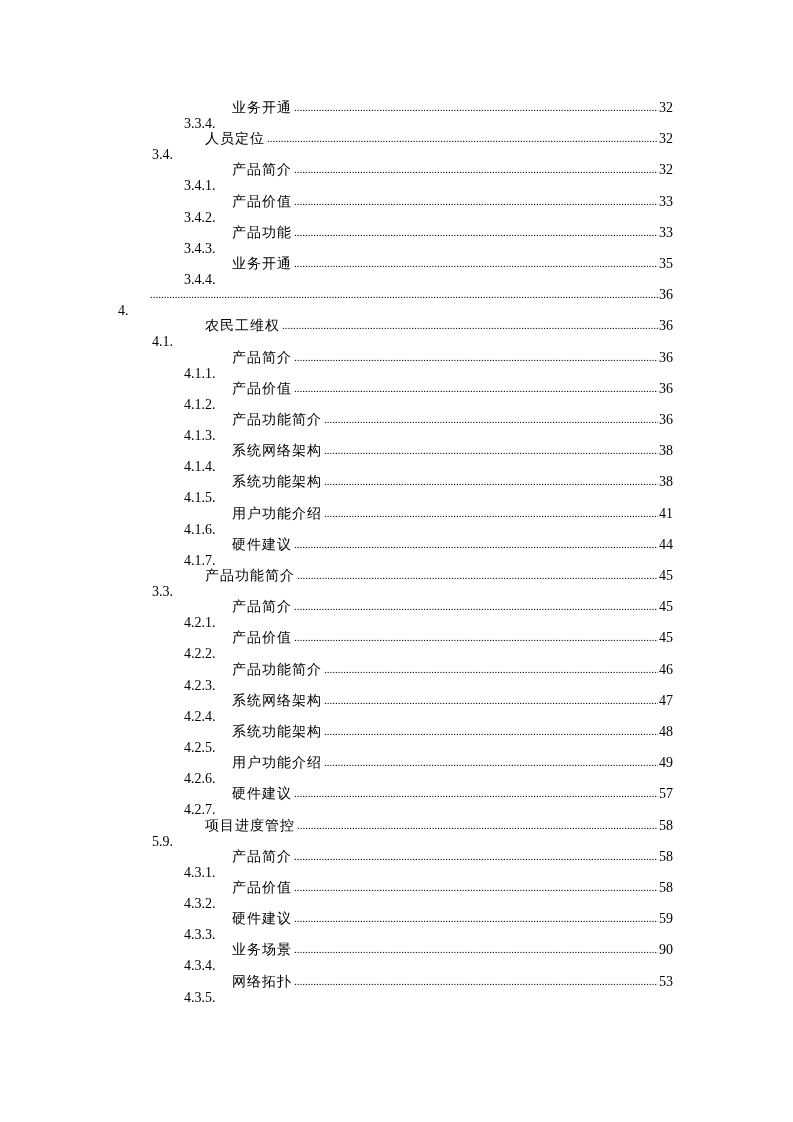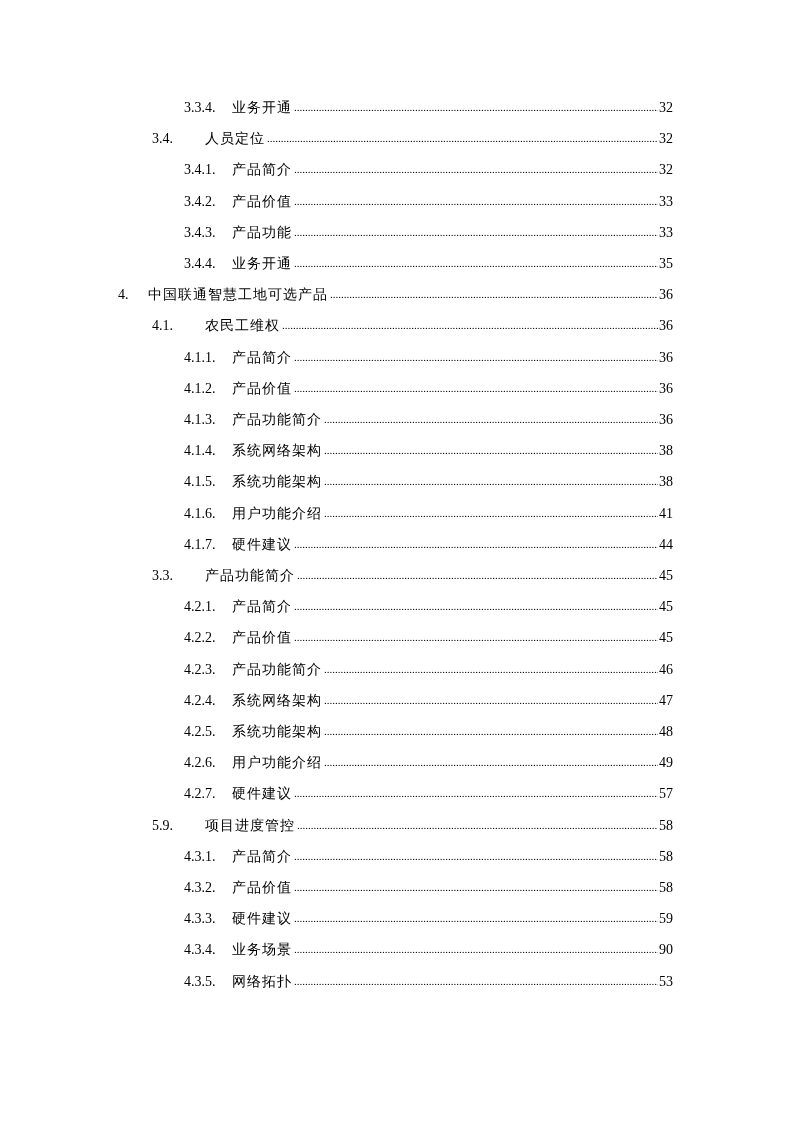--- a/index.html
+++ b/index.html
@@ -24,21 +24,21 @@
   .toc-row {
     position: absolute;
     left: 0;
     height: 22px;
     width: 793px;
     font-size: 14px;
     line-height: 22px;
   }
   .toc-num {
     position: absolute;
-    top: 0;
+    top: 16px;
     white-space: nowrap;
   }
   .toc-line {
     position: absolute;
     top: 0;
     right: 120px;
     display: flex;
     align-items: flex-end;
     white-space: nowrap;
   }
@@ -117,21 +117,20 @@
     <span class="toc-num">3.4.4.</span>
     <div class="toc-line">
       <span class="toc-title">业务开通</span>
       <span class="toc-dots">................................................................................................................................................................................................</span>
       <span class="toc-page">35</span>
     </div>
   </div>
   <div class="toc-row lvl1" style="top:187px">
     <span class="toc-num">4.</span>
     <div class="toc-line">
-      <span class="toc-title">中国联通智慧工地可选产品</span>
       <span class="toc-dots">................................................................................................................................................................................................</span>
       <span class="toc-page">36</span>
     </div>
   </div>
   <div class="toc-row lvl2" style="top:218px">
     <span class="toc-num">4.1.</span>
     <div class="toc-line">
       <span class="toc-title">农民工维权</span>
       <span class="toc-dots">................................................................................................................................................................................................</span>
       <span class="toc-page">36</span>

